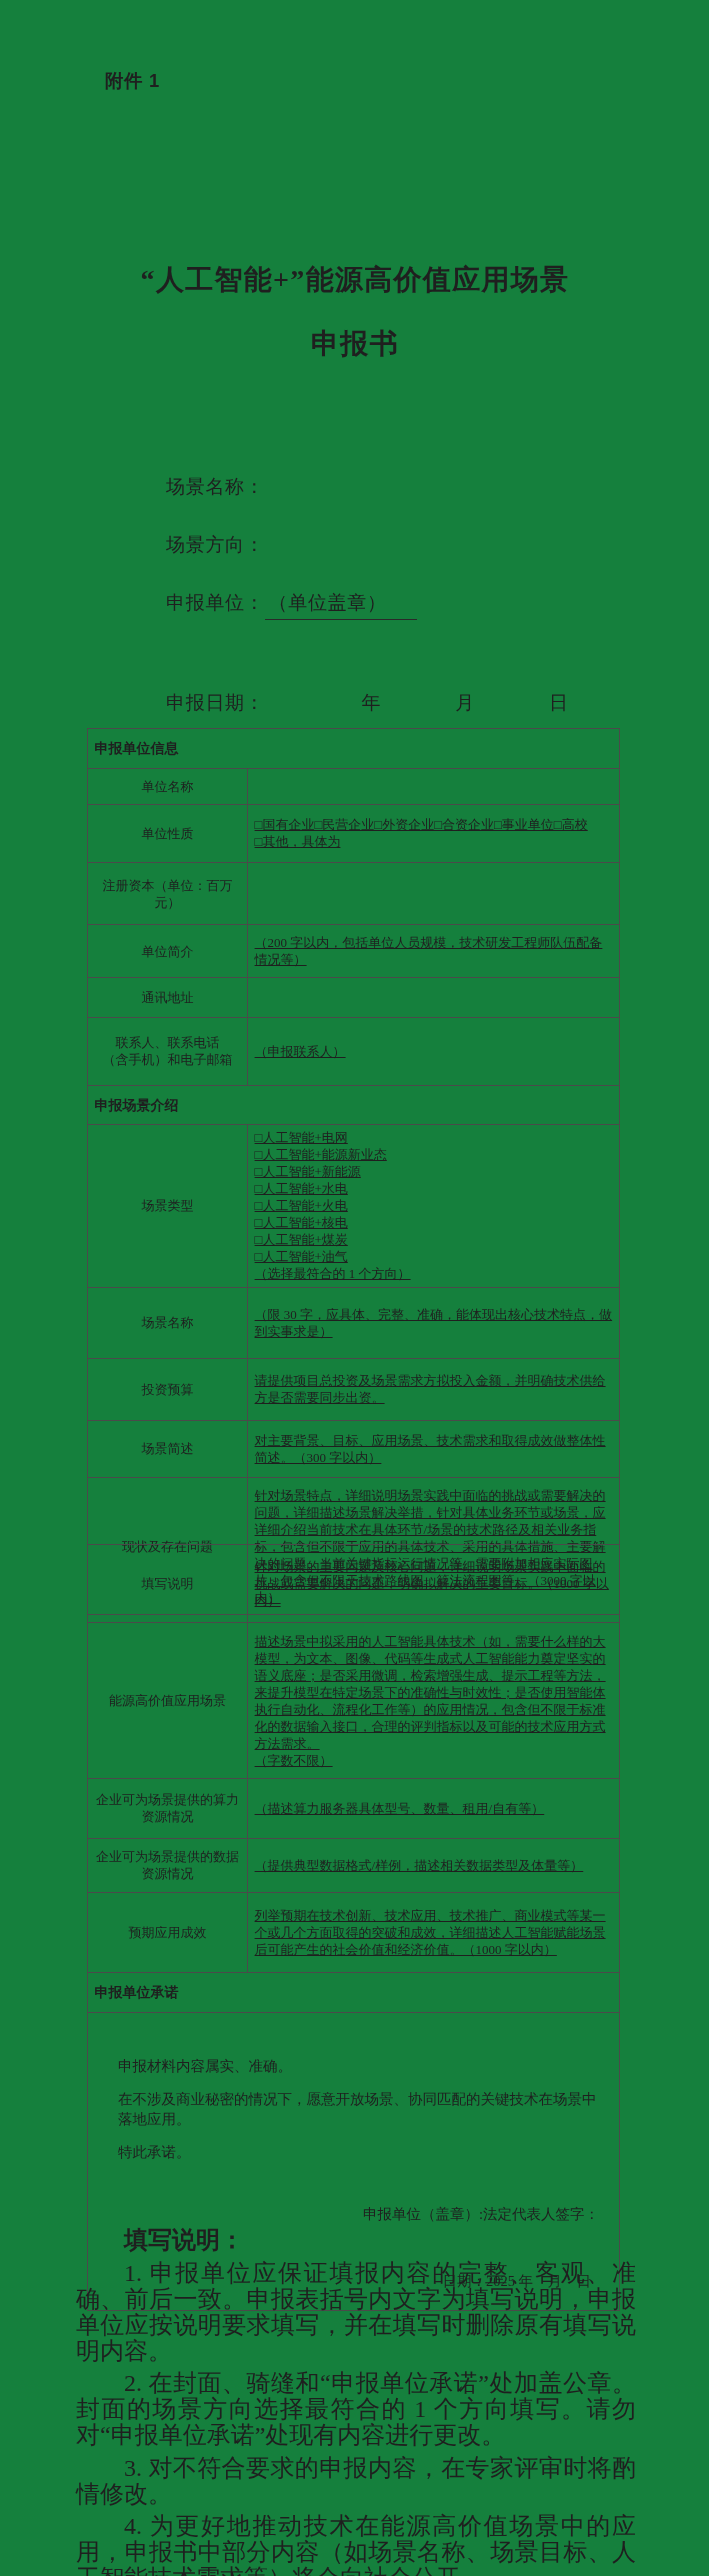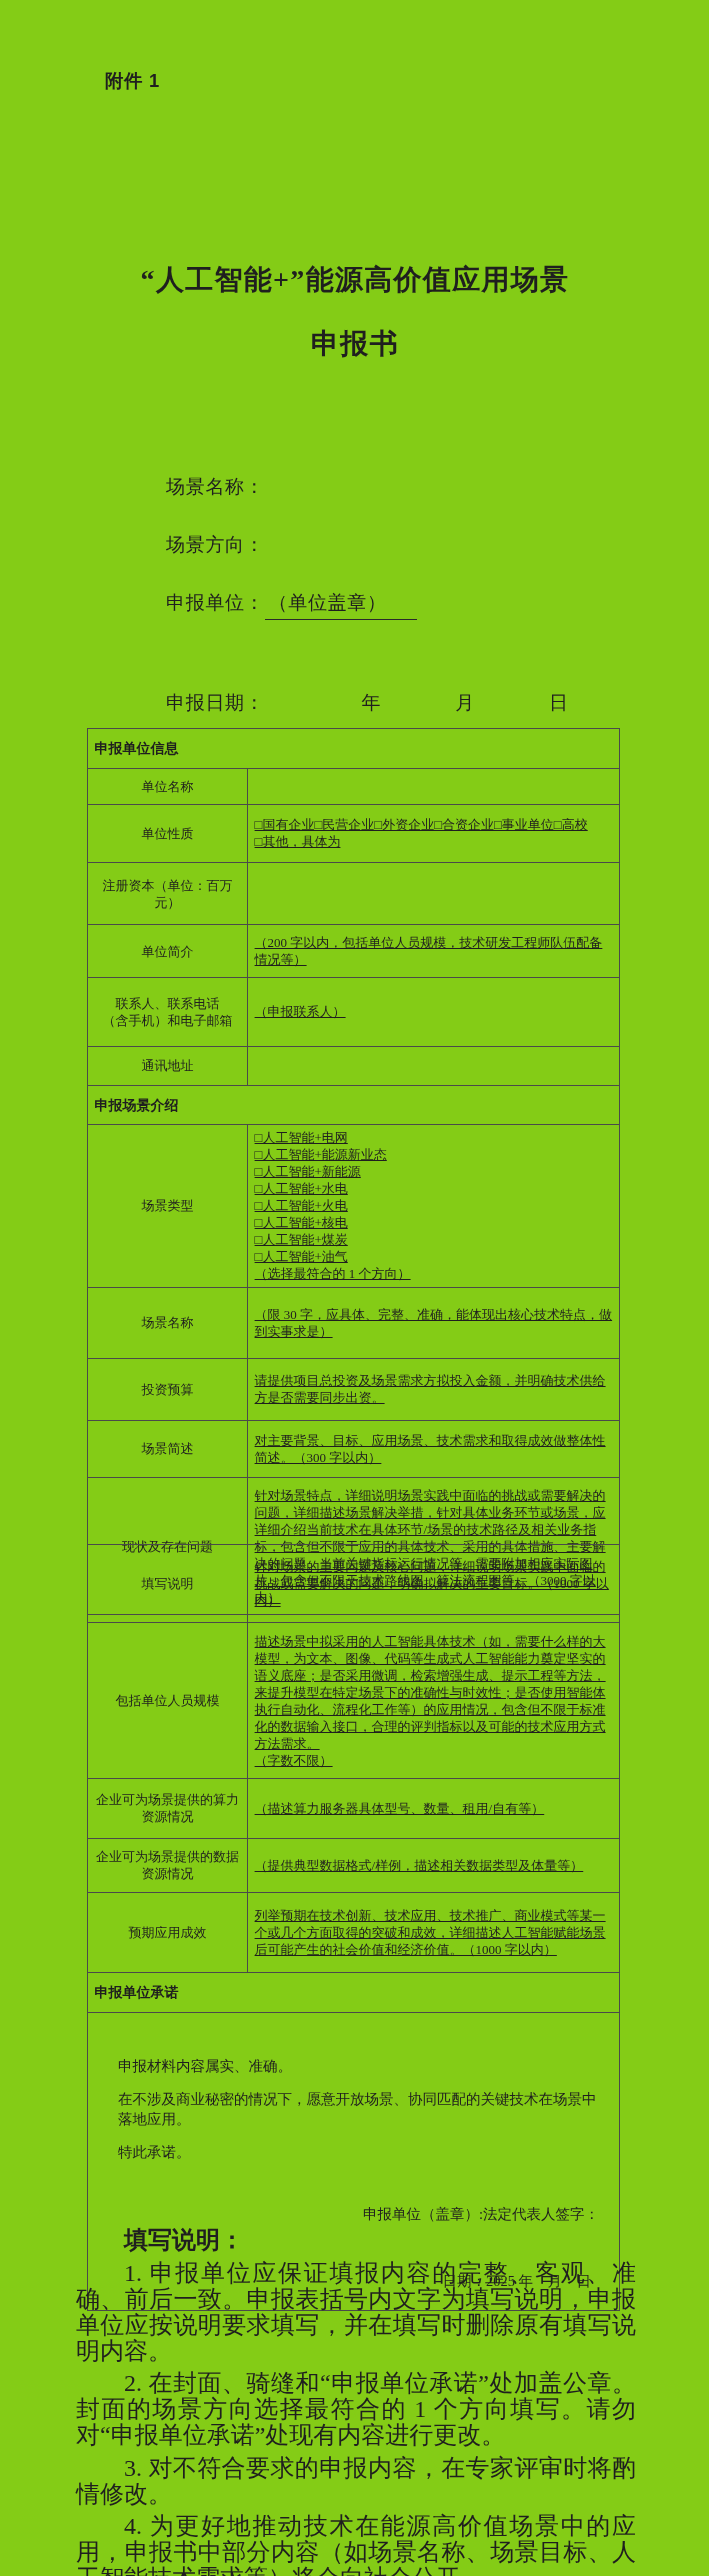--- a/index.html
+++ b/index.html
@@ -1,17 +1,17 @@
 <!DOCTYPE html>
 <html style="font-size:10.5px"><head>
 <meta charset="utf-8">
 <style>
   html,body{margin:0;padding:0;background:#ffffff;}
   .page{
-    position:relative;width:710px;height:2576px;background:#84cc16;
+    position:relative;width:710px;height:2576px;background:#15803d;
     font-family:"Liberation Serif",serif;color:#1f1f1f;overflow:hidden;
   }
   .abs{position:absolute;}
   .attachment{
     top:68px;left:105px;font-family:"Liberation Sans",sans-serif;
     font-weight:bold;font-size:18.4px;letter-spacing:0.7px;
   }
   .doc-title{
     left:0;width:710px;text-align:center;font-weight:bold;font-size:28px;
     letter-spacing:1.3px;font-family:"Liberation Serif",serif;
@@ -107,27 +107,27 @@
     <tr>
       <td class="lbl pre" style="height:56px">注册资本（单位：百万
 元）</td>
       <td class="val"></td>
     </tr>
     <tr>
       <td class="lbl" style="height:47px">单位简介</td>
       <td class="val">（200 字以内，包括单位人员规模，技术研发工程师队伍配备情况等）</td>
     </tr>
     <tr>
+      <td class="lbl" style="height:33px">通讯地址</td>
+      <td class="val"></td>
+    </tr>
+    <tr>
       <td class="lbl pre loose" style="height:62px">联系人、联系电话
 （含手机）和电子邮箱</td>
       <td class="val">（申报联系人）</td>
-    </tr>
-    <tr>
-      <td class="lbl" style="height:33px">通讯地址</td>
-      <td class="val"></td>
     </tr>
     <tr>
       <td class="sec" colspan="2" style="height:32px">申报场景介绍</td>
     </tr>
     <tr>
       <td class="lbl" style="height:156px">场景类型</td>
       <td class="val">
         <div class="opt">□人工智能+电网</div>
         <div class="opt">□人工智能+能源新业态</div>
         <div class="opt">□人工智能+新能源</div>
@@ -162,21 +162,21 @@
     <colgroup>
         <col style="width:160px">
         <col>
       </colgroup>
     <tbody>
         <tr>
       <td class="lbl" style="height:72px">填写说明</td>
       <td class="val">针对场景的主要问题及核心问题，详细说明场景实践中面临的挑战或需要解决的问题，明确拟解决的主要目标。（1000 字以内）</td>
     </tr>
     <tr>
-      <td class="lbl" style="height:150px">包括单位人员规模</td>
+      <td class="lbl" style="height:150px">能源高价值应用场景</td>
       <td class="val pre">描述场景中拟采用的人工智能具体技术（如，需要什么样的大模型，为文本、图像、代码等生成式人工智能能力奠定坚实的语义底座；是否采用微调，检索增强生成、提示工程等方法，来提升模型在特定场景下的准确性与时效性；是否使用智能体执行自动化、流程化工作等）的应用情况，包含但不限于标准化的数据输入接口，合理的评判指标以及可能的技术应用方式方法需求。
 （字数不限）</td>
     </tr>
     <tr>
       <td class="lbl pre" style="height:53px">企业可为场景提供的算力
 资源情况</td>
       <td class="val">（描述算力服务器具体型号、数量、租用/自有等）</td>
     </tr>
     <tr>
       <td class="lbl pre" style="height:48px">企业可为场景提供的数据

